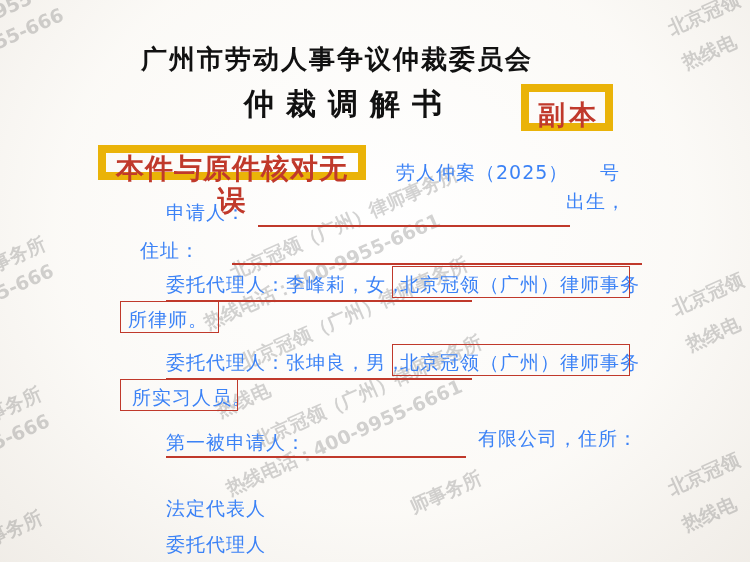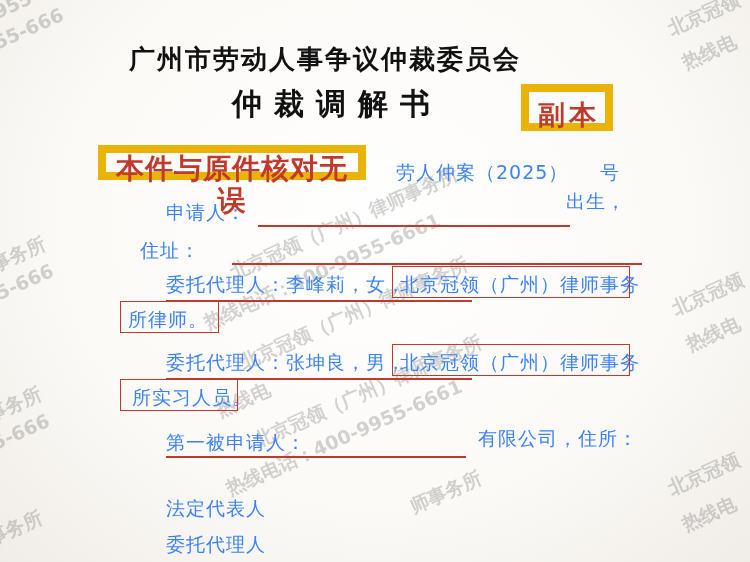--- a/index.html
+++ b/index.html
@@ -24,21 +24,21 @@
   #paper-shading {
     position: absolute;
     inset: 0;
     background:
       radial-gradient(ellipse at 50% 40%, rgba(255,255,255,0.9) 0%, rgba(250,248,244,0.6) 60%, rgba(238,234,228,0.85) 100%);
     pointer-events: none;
   }
   
   .doc-title {
     position: absolute;
-    left: 0;
+    left: 12px;
     width: 650px;
     text-align: center;
     color: #111;
     font-family: "DejaVu Sans", sans-serif;
     font-weight: bold;
     white-space: nowrap;
   }
   #title-line1 {
     top: 42px;
     font-size: 26px;

